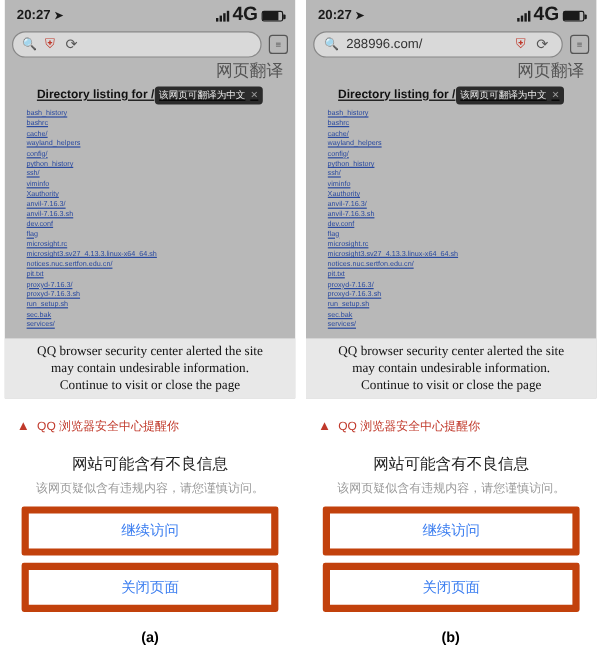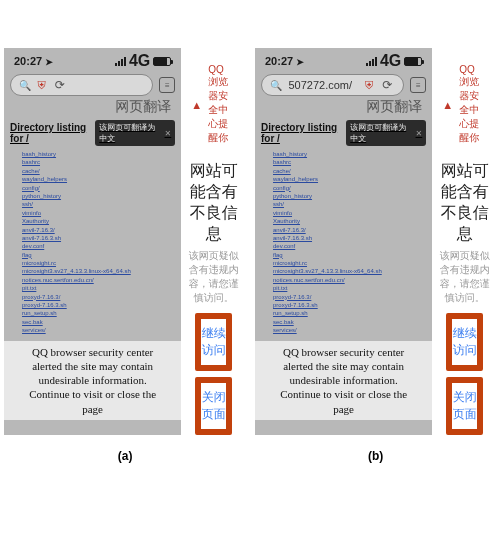--- a/index.html
+++ b/index.html
@@ -1,19 +1,19 @@
 <!DOCTYPE html>
 <html><head>
 <meta charset="utf-8">
 <style>
   * { margin: 0; padding: 0; box-sizing: border-box; }
   body { font-family: -apple-system, "Helvetica Neue", Arial, sans-serif; background: #fff; width: 501px; height: 550px; overflow: hidden; }
   .stage { display: flex; flex-direction: column; width: 501px; height: 550px; }
   .phones { display: flex; flex-direction: row; justify-content: space-between; padding: 0 4px; }
-  .phone { width: 242px; display: flex; flex-direction: row; margin-top: 48px; }
+  .phone { width: 242px; display: flex; flex-direction: column; }
   .grayed { background: #b8b8b8; position: relative; }
   .grayed::after { content:""; position:absolute; inset:0; background: rgba(0,0,0,0.0); pointer-events:none; }
   .status-bar { display:flex; justify-content:space-between; align-items:center; padding: 4px 10px 2px 10px; font-size: 11px; font-weight: 600; color:#1a1a1a; }
   .status-right { display:flex; gap:3px; align-items:center; font-size:16px; }
   .sig { display:inline-flex; gap:1px; align-items:flex-end; }
   .sig i { width:2px; background:#1a1a1a; display:inline-block; }
   .sig i:nth-child(1){height:3px}.sig i:nth-child(2){height:5px}.sig i:nth-child(3){height:7px}.sig i:nth-child(4){height:9px}
   .batt { width:18px; height:9px; border:1px solid #1a1a1a; border-radius:2px; position:relative; }
   .batt::after{content:"";position:absolute;right:-3px;top:2px;width:2px;height:4px;background:#1a1a1a;border-radius:0 1px 1px 0;}
   .batt i{display:block;background:#1a1a1a;height:100%;width:80%;}
@@ -27,21 +27,21 @@
   .dir-row { display:flex; justify-content:center; align-items:center; padding:2px 6px;text-decoration:underline; }
   .dir-title { font-size:10px; font-weight:700; color:#111; }
   .trans-pill { background:#2b2b2b; color:#e8e8e8; font-size:8px; border-radius:3px; padding:2px 4px; display:flex; align-items:center; gap:4px; }
   .trans-pill .x { color:#999; }
   .listing { padding: 2px 6px 6px 18px; }
   .listing li { color:#2a4aa0; font-size:6px; line-height:1.4; text-decoration:underline; list-style:disc; white-space:nowrap; overflow:hidden; }
   .alert-banner { background:#e8e8e8; color:#111; font-size:11px; text-align:center; padding:4px 22px; line-height:1.3; font-family: "Times New Roman", serif; }
   .whitearea { background:#fff; padding-top:10px; }
   .warn-row { display:flex; align-items:center; gap:6px; padding:6px 10px; font-size:10px; color:#c0392b; }
   .warn-row .tri { color:#c0392b; font-size:11px; }
-  .big-msg { text-align:center; font-size:16px; color:#222; padding:10px 6px 4px 6px; }
+  .big-msg { text-align:center; font-size:13px; color:#222; padding:10px 6px 4px 6px; }
   .sub-msg { text-align:center; font-size:10px; color:#9a9a9a; padding:0 6px 8px 6px; }
   .btns { padding:0 14px; display:flex; flex-direction:column; gap:6px; }
   .btn { border:6px solid #c2410c; color:#3a7df0; background:#fff; text-align:center; font-size:12px; padding:6px 0; border-radius:2px; cursor:pointer; }
   .labels { display:flex; justify-content:space-around; padding:14px 0 6px 0; }
   .fig-label { font-weight:700; font-size:12px; }
 </style>
 </head>
 <body>
 
 <div class="stage">
@@ -131,21 +131,21 @@
               </span>
               <span>4G</span>
               <span class="batt">
                 <i></i>
               </span>
             </span>
           </div>
           <div class="addr-row">
             <div class="addr">
               <span style="font-size: 10px;">🔍</span>
-              <span class="url">507272.com/</span>
+              <span class="url">288996.com/</span>
               <span class="shield">⛨</span>
               <span class="reload">⟳</span>
             </div>
             <span class="boxicon">≡</span>
           </div>
           <div class="subaddr">网页翻译</div>
           <div class="dir-row">
             <span class="dir-title">Directory listing for /</span>
             <span class="trans-pill">
               <span>该网页可翻译为中文</span>

